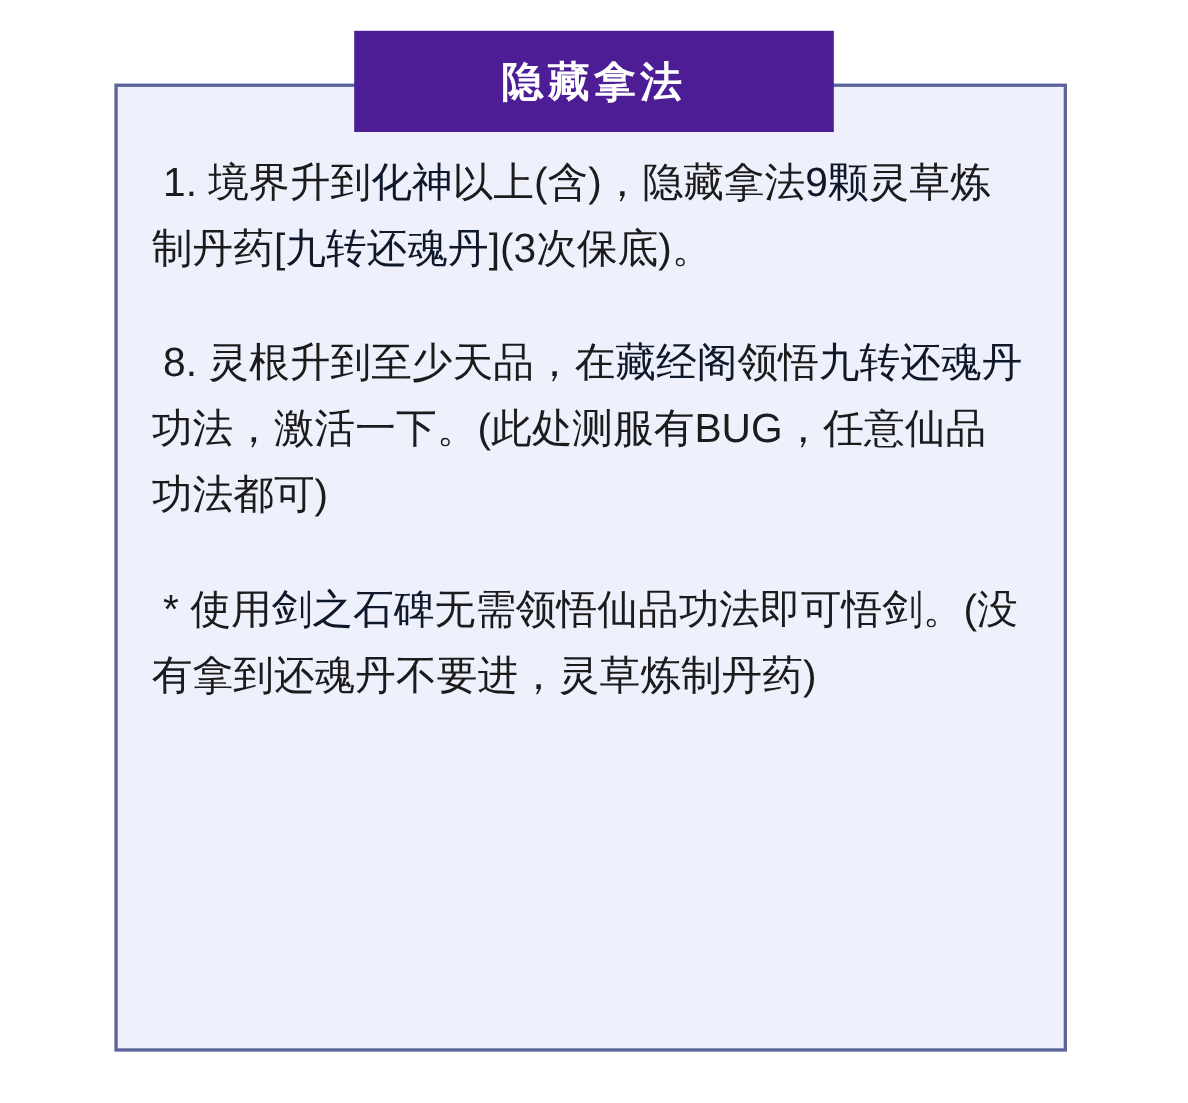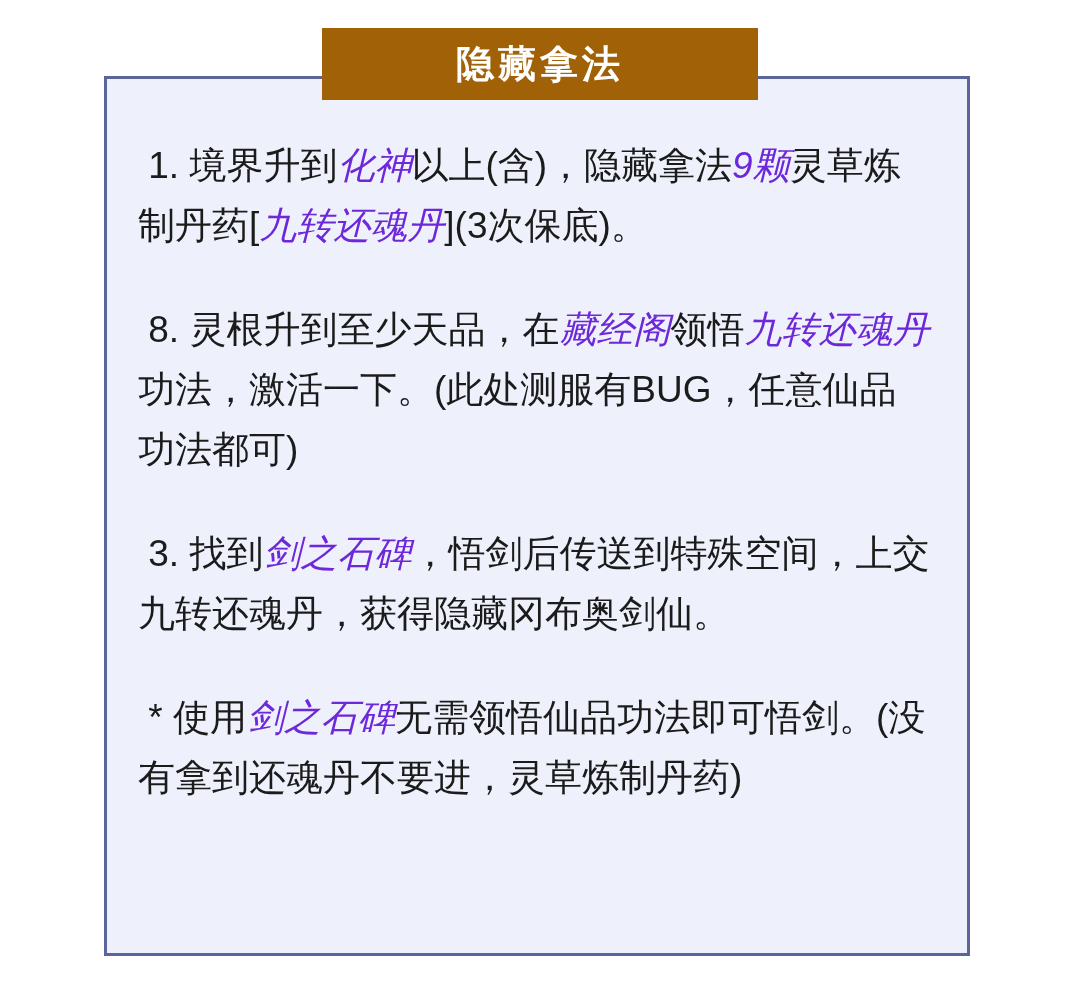--- a/index.html
+++ b/index.html
@@ -27,22 +27,22 @@
     height: 880px;
     background: #eef1fb;
     border: 3px solid #5b6599;
     box-sizing: border-box;
   }
   .title-bar {
     position: absolute;
     left: 322px;
     top: 28px;
     width: 436px;
-    height: 72px;
-    background: #a16207;
+    height: 92px;
+    background: #4c1d95;
     display: flex;
     align-items: center;
     justify-content: center;
     box-sizing: border-box;
   }
   .title-text {
     color: #ffffff;
     font-size: 38px;
     font-weight: bold;
     letter-spacing: 4px;
@@ -64,39 +64,37 @@
     font-family: "Liberation Sans", sans-serif;
     margin: 0 0 44px 0;
     text-indent: 0;
     letter-spacing: 0px;
     word-break: break-all;
   }
   .para:last-child {
     margin-bottom: 0;
   }
   .hl {
-    color: #6d28d9;
-    font-style: italic;
+    color: #0f172a;
   }
   .seg {
     white-space: pre-wrap;
     margin-top: 48px;
   }
 </style>
 </head>
 <body>
 
 <div id="page">
 
   <div class="card"></div>
 
   <div class="body-area">
     <p class="para"><span class="seg"> 1. 境界升到</span><span class="seg hl">化神</span><span class="seg">以上(含)，隐藏拿法</span><span class="seg hl">9颗</span><span class="seg">灵草炼制丹药[</span><span class="seg hl">九转还魂丹</span><span class="seg">](3次保底)。</span></p>
     <p class="para"><span class="seg"> 8. 灵根升到至少天品，在</span><span class="seg hl">藏经阁</span><span class="seg">领悟</span><span class="seg hl">九转还魂丹</span><span class="seg">功法，激活一下。(此处测服有BUG，任意仙品功法都可)</span></p>
-    <p class="para"><span class="seg"> 3. 找到</span><span class="seg hl">剑之石碑</span><span class="seg">，悟剑后传送到特殊空间，上交九转还魂丹，获得隐藏冈布奥剑仙。</span></p>
     <p class="para"><span class="seg"> * 使用</span><span class="seg hl">剑之石碑</span><span class="seg">无需领悟仙品功法即可悟剑。(没有拿到还魂丹不要进，灵草炼制丹药)</span></p>
   </div>
 
   <div class="title-bar">
     <span class="title-text">隐藏拿法</span>
   </div>
 
 </div>
 
 </body></html>

